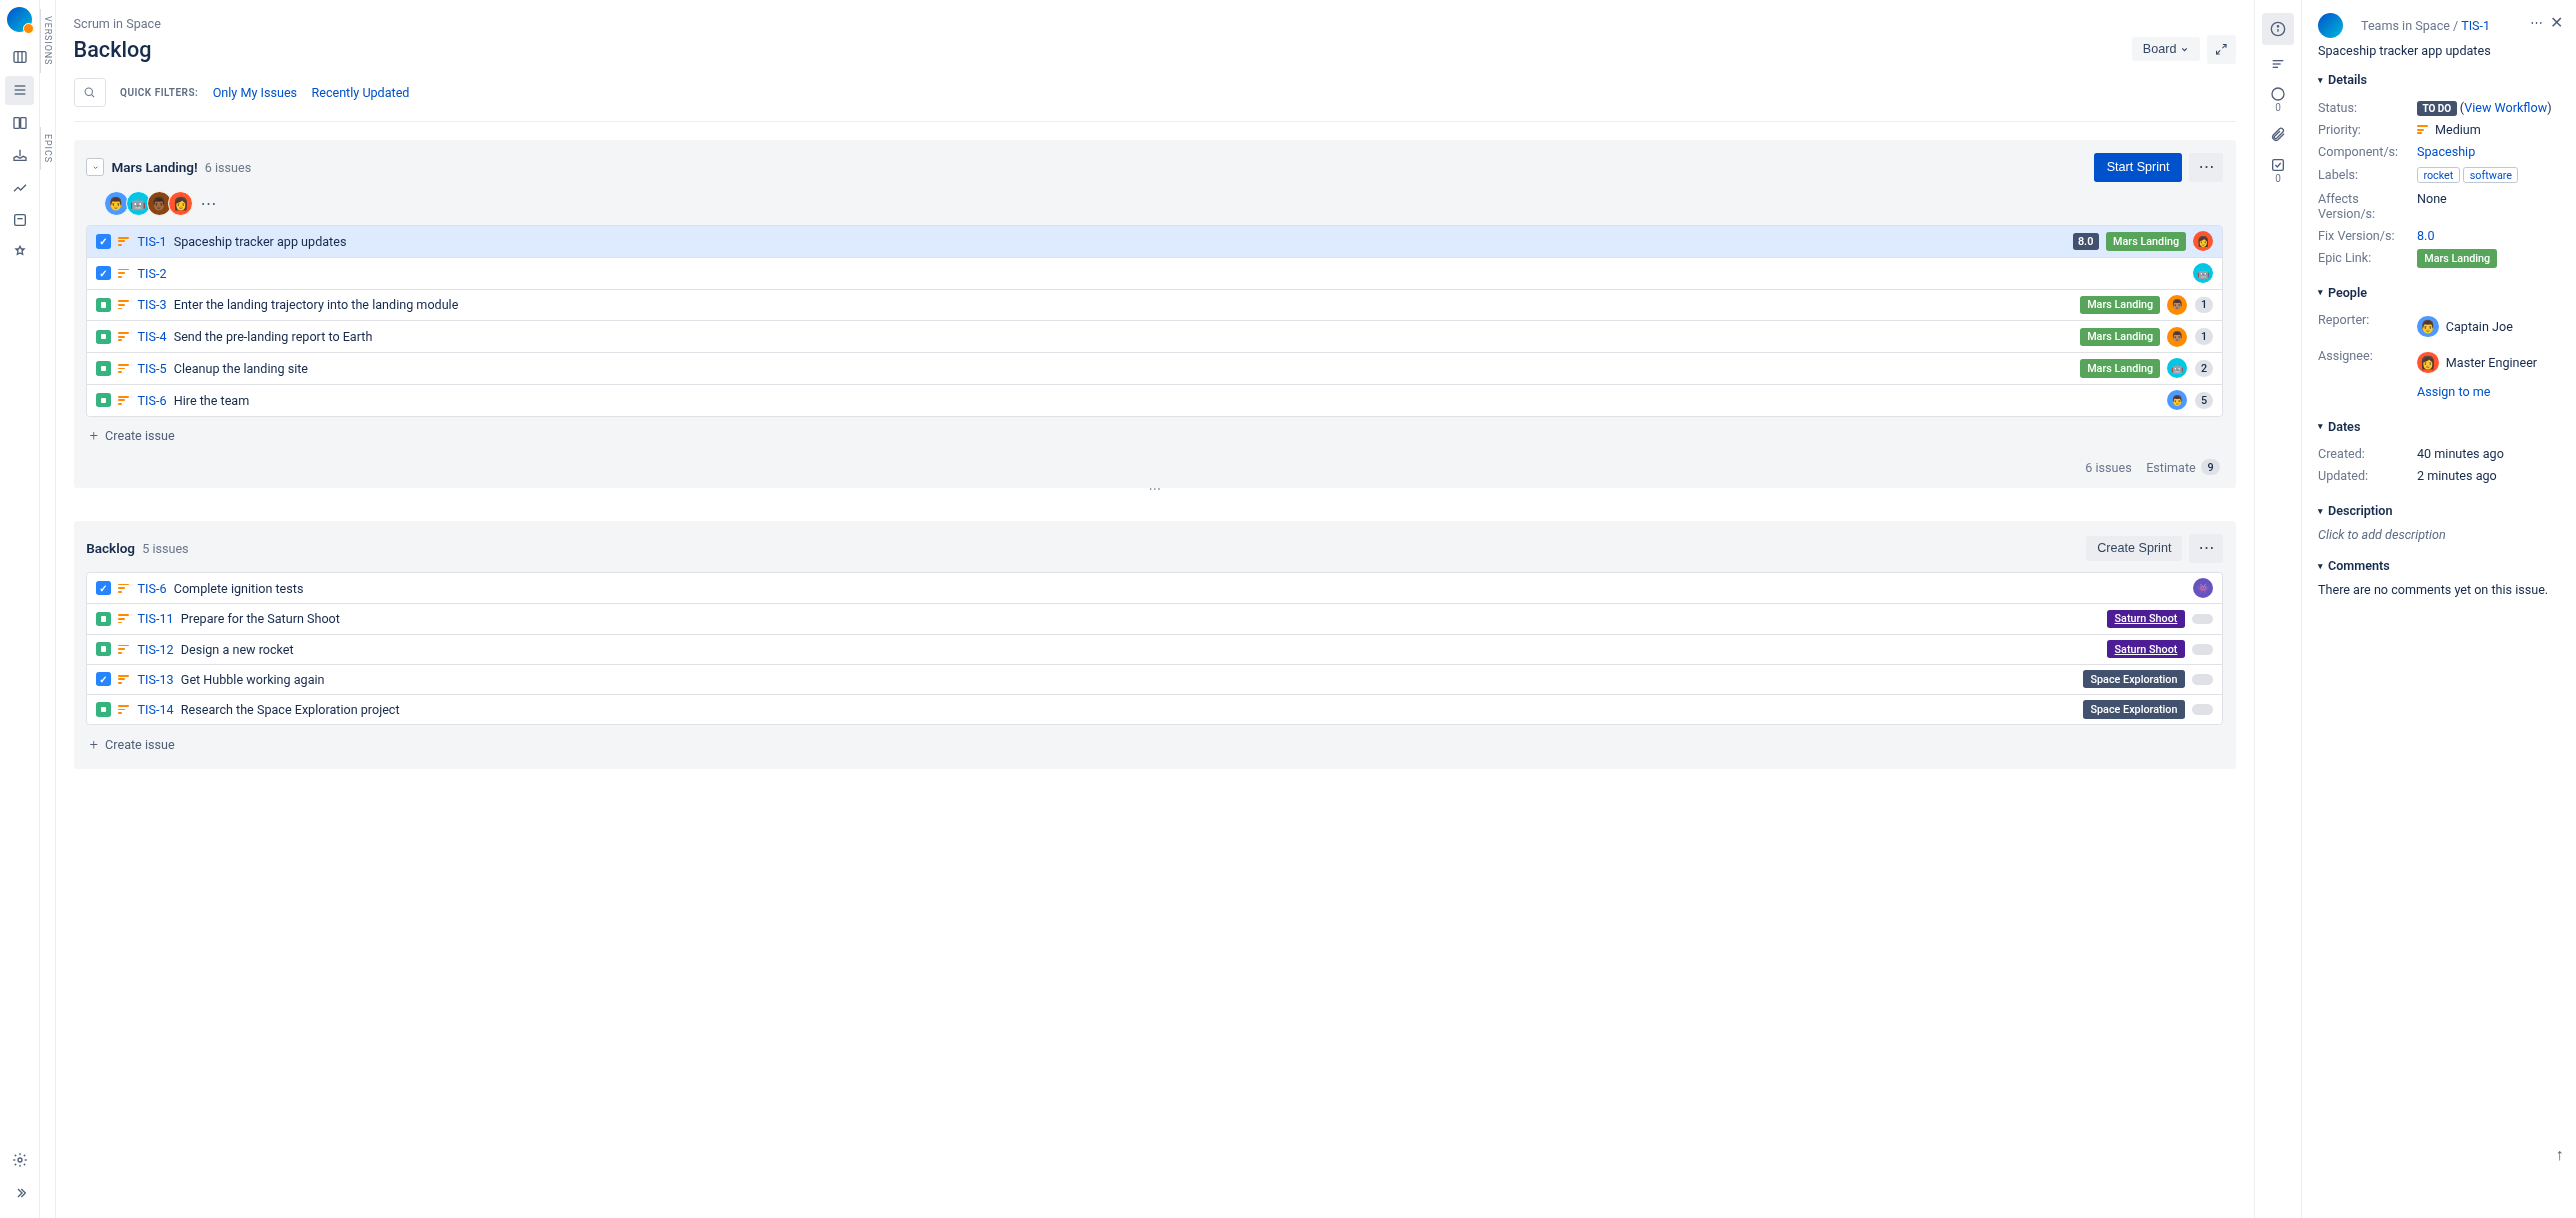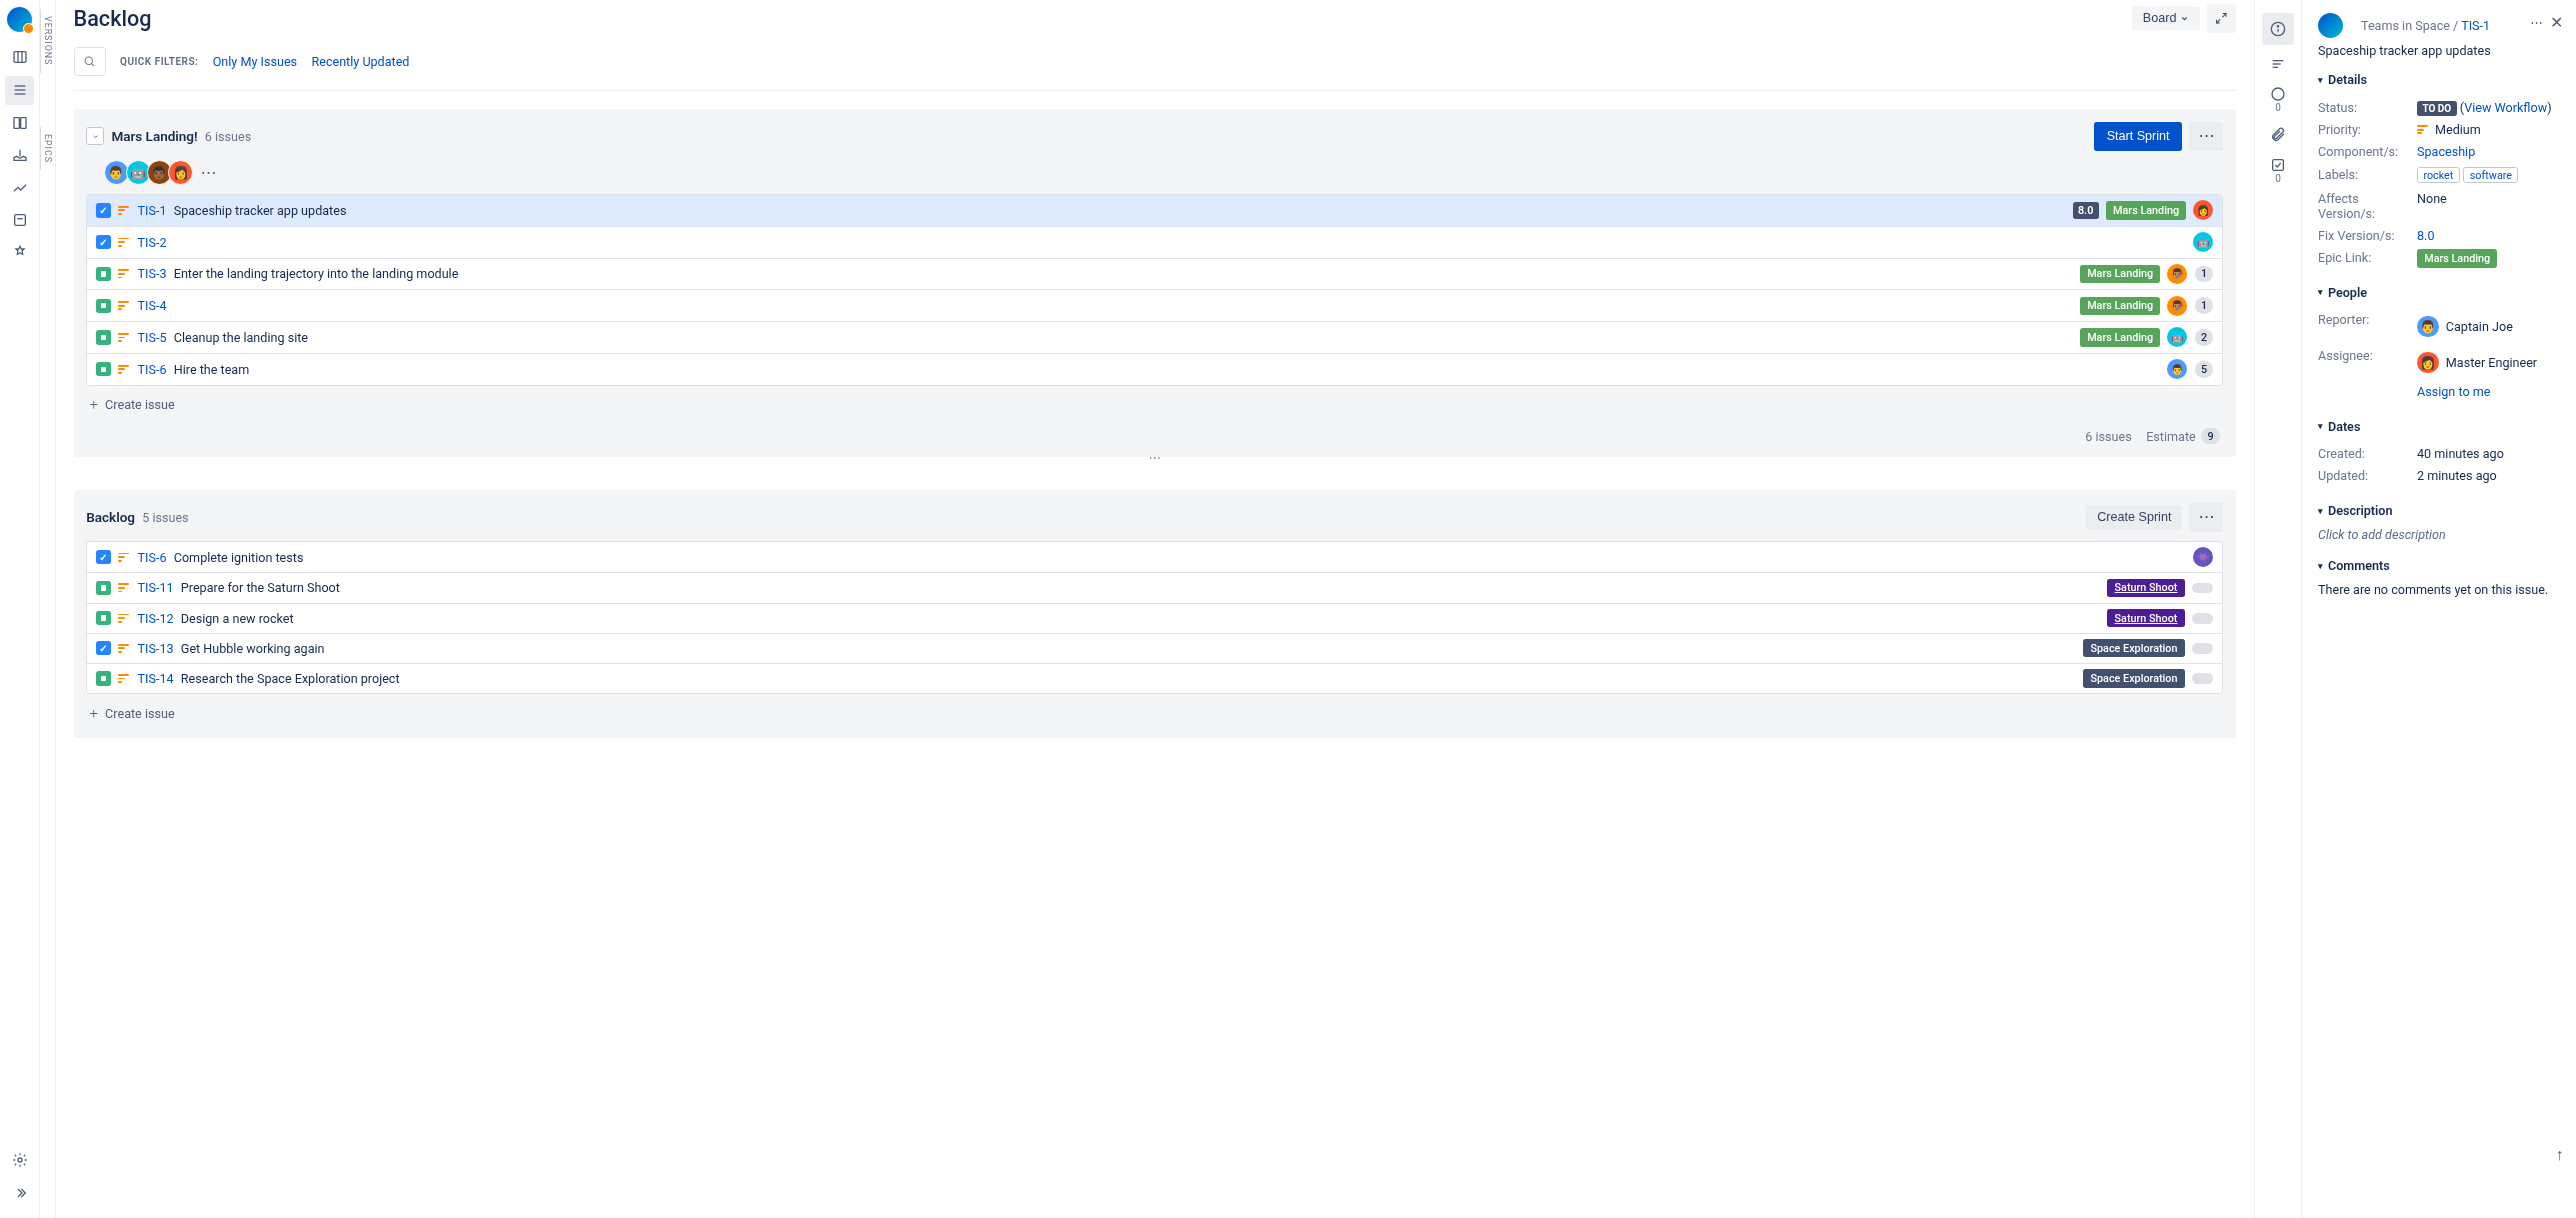--- a/index.html
+++ b/index.html
@@ -192,20 +192,21 @@
 
   <div style="display:flex;flex-direction:column;border-right:0.9px solid #eee;">
     <div class="vertical-tabs">
       <div class="vertical-tab">VERSIONS</div>
       <div class="vertical-tab">EPICS</div>
     </div>
   </div>
 
   <div class="main">
     <div class="content">
+      <div class="breadcrumb">Scrum in Space</div>
       <div class="page-header">
         <h1 class="page-title">Backlog</h1>
         <div class="header-actions">
           <button class="btn-light">
             <span>Board</span>
             <svg width="9" height="9" viewBox="0 0 24 24" fill="none" stroke="currentColor" stroke-width="3">
                 <polyline points="6 9 12 15 18 9"></polyline>
               </svg>
           </button>
           <button class="btn-icon-only">
@@ -299,20 +300,21 @@
               </span>
             </div>
             <div class="issue-row">
               <span class="issue-type-icon issue-type-story"></span>
               <span class="priority-icon">
                 <span></span>
                 <span></span>
                 <span></span>
               </span>
               <span class="issue-key">TIS-4</span>
+              <span class="issue-summary">Send the pre-landing report to Earth</span>
               <span class="issue-right">
                 <span class="epic-badge epic-green">Mars Landing</span>
                 <span class="avatar-sm av-orange">👨🏽</span>
                 <span class="count-pill">1</span>
               </span>
             </div>
             <div class="issue-row">
               <span class="issue-type-icon issue-type-story"></span>
               <span class="priority-icon">
                 <span></span>

